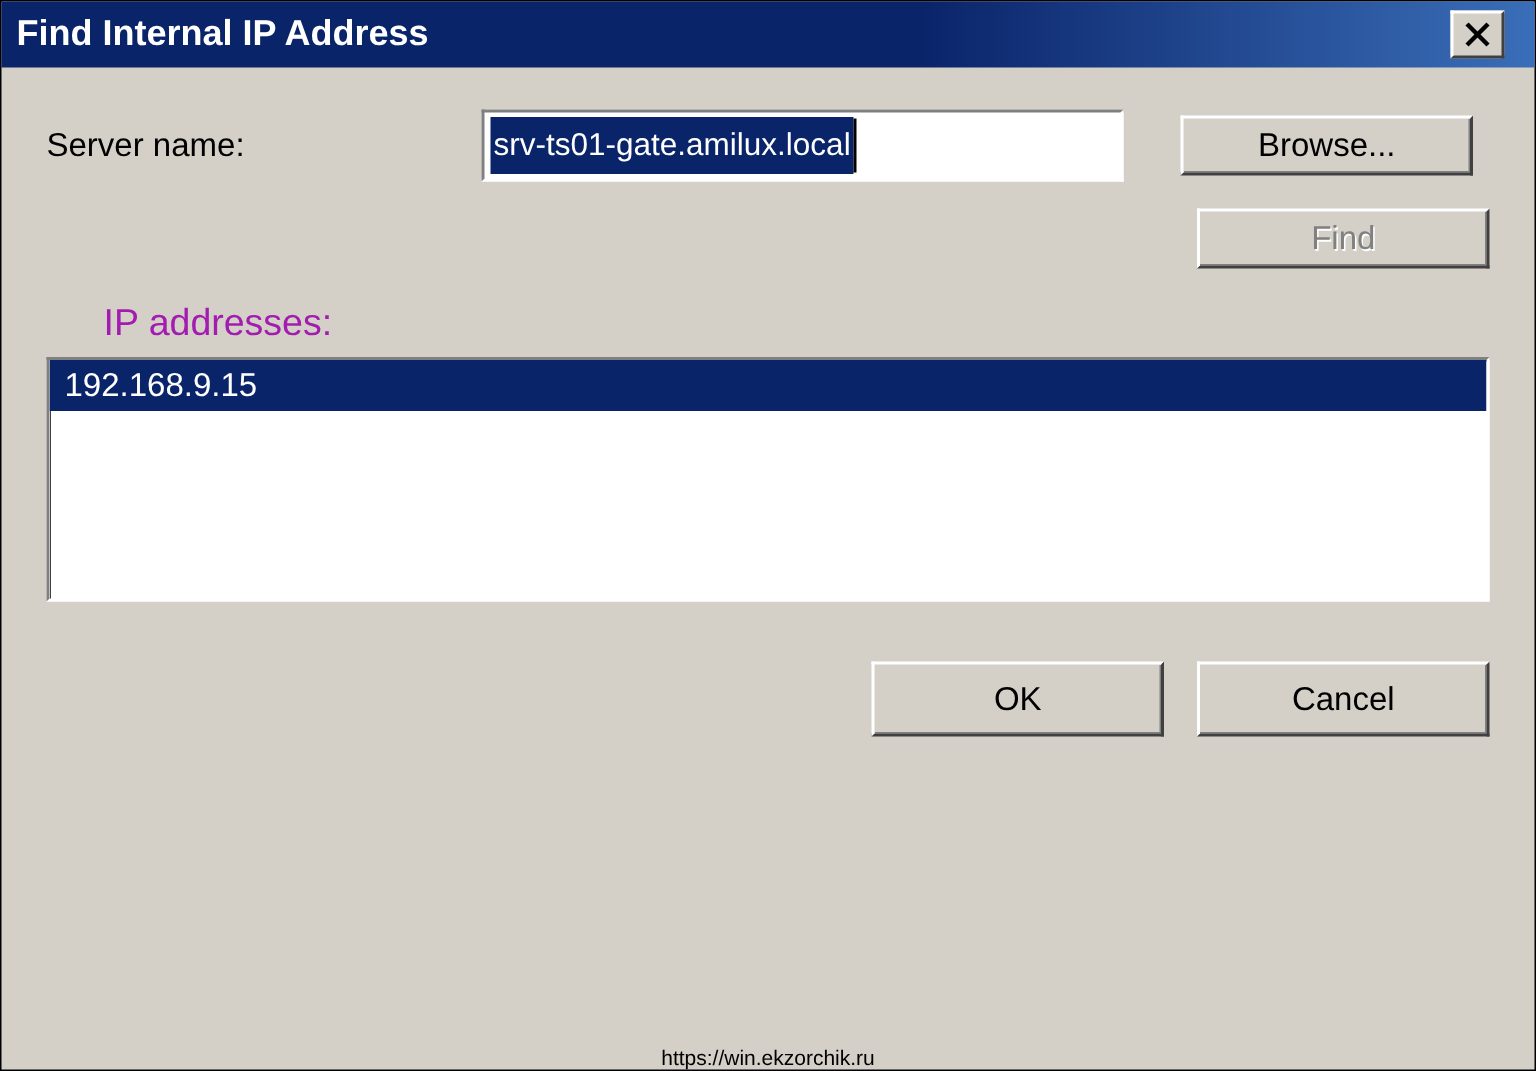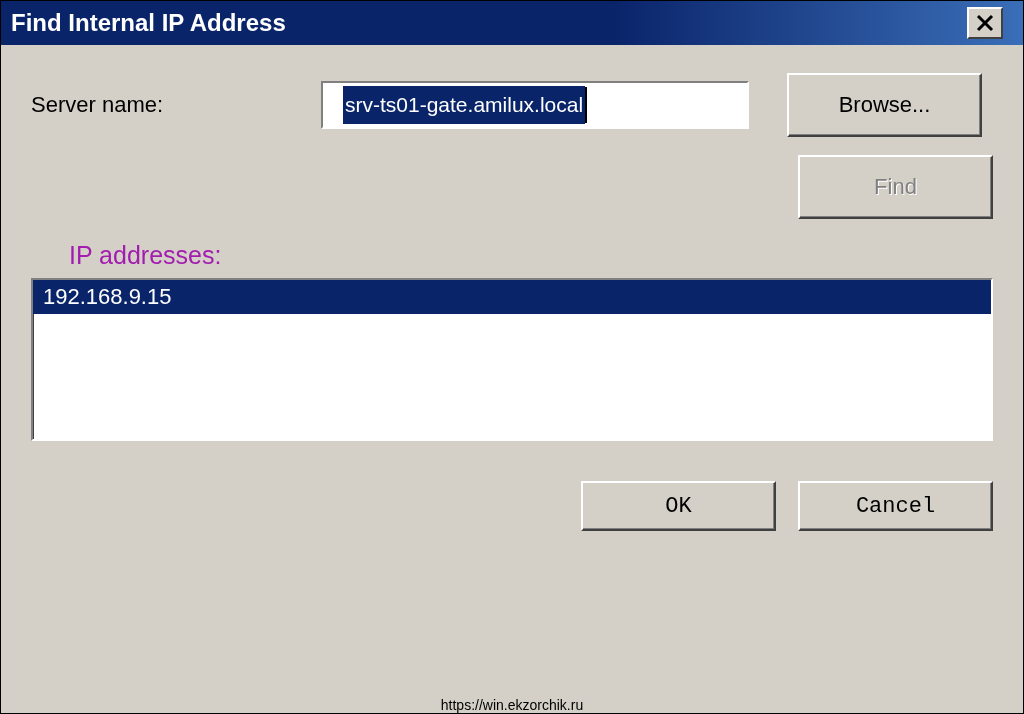--- a/index.html
+++ b/index.html
@@ -77,40 +77,40 @@
     .server-input-wrap {
       width: 428px;
       height: 48px;
       border-top: 2px solid #808080;
       border-left: 2px solid #808080;
       border-right: 2px solid #fff;
       border-bottom: 2px solid #fff;
       background: #fff;
       display: flex;
       align-items: center;
-      padding: 2px 20px;
+      padding: 2px 4px;
     }
     .server-input-selected {
       background: #0a246a;
       color: #fff;
       padding: 0 2px;
       font-size: 21px;
       display: inline-block;
       line-height: 38px;
       height: 38px;
     }
     .caret {
       display: inline-block;
       width: 2px;
       height: 36px;
       background: #000;
       vertical-align: middle;
     }
     .btn {
-      height: 64px;
+      height: 40px;
       background: #d4d0c8;
       border-top: 2px solid #fff;
       border-left: 2px solid #fff;
       border-right: 2px solid #404040;
       border-bottom: 2px solid #404040;
       font-size: 22px;
       font-family: Tahoma, Arial, sans-serif;
       color: #000;
       cursor: pointer;
       display: flex;
@@ -161,21 +161,20 @@
     }
     .button-row {
       display: flex;
       justify-content: flex-end;
       margin-top: 40px;
       gap: 22px;
     }
     .btn-ok, .btn-cancel {
       width: 195px;
       height: 50px;
-      font-family: Liberation Mono, monospace;
     }
     .watermark {
       position: absolute;
       bottom: 0;
       left: 50%;
       transform: translateX(-50%);
       font-size: 14px;
       color: #000;
     }
   </style>

